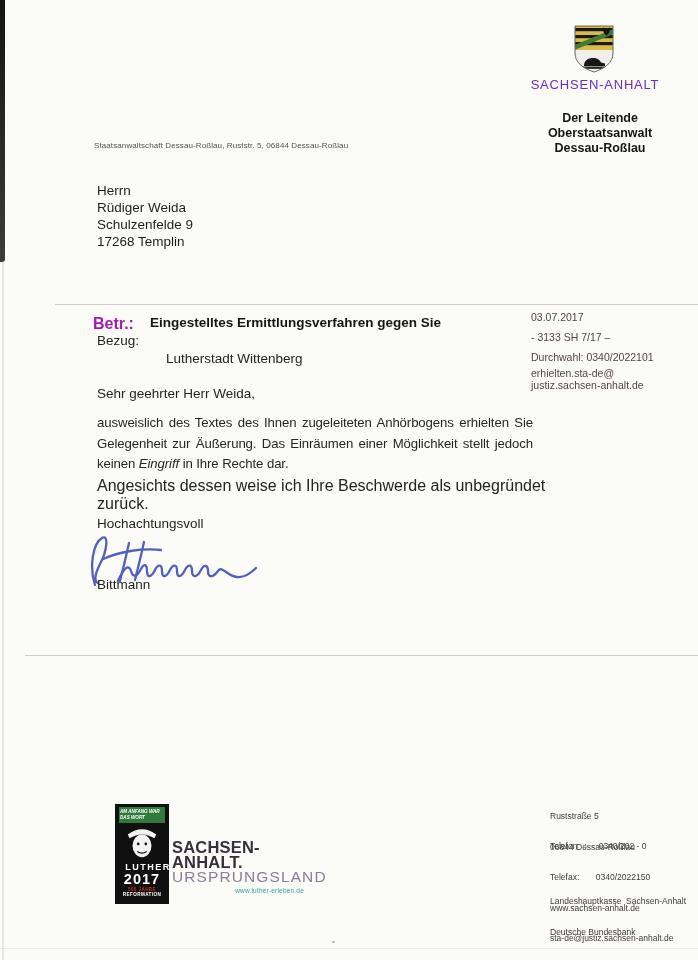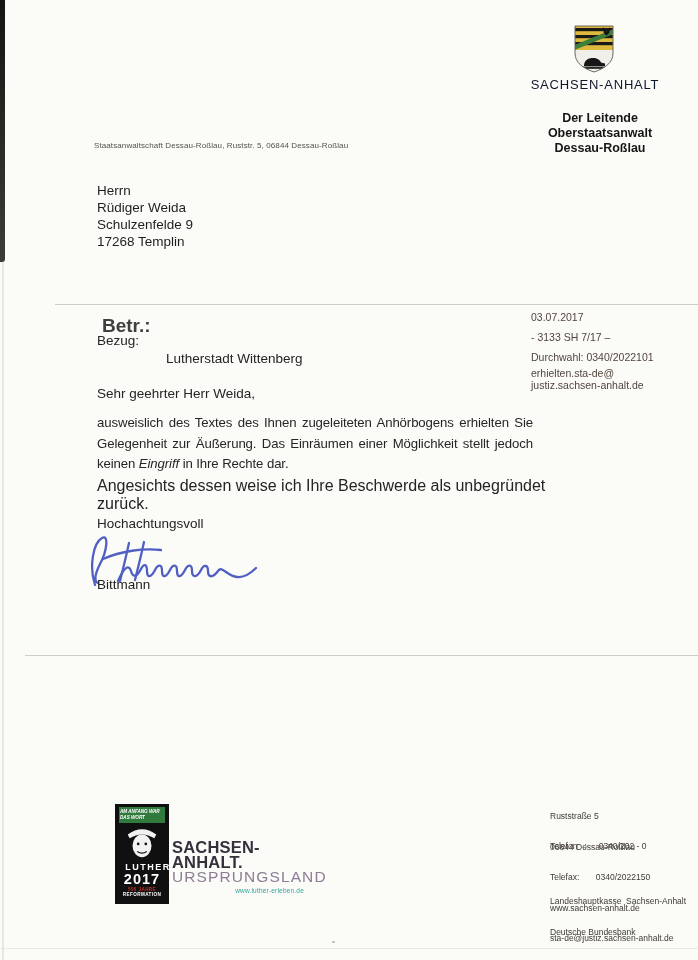--- a/index.html
+++ b/index.html
@@ -14,28 +14,28 @@
   .edge-strip{left:0;top:0;width:5px;height:262px;background:linear-gradient(180deg,#141412,#3c3c38);border-bottom-right-radius:3px;}
   .edge-line{left:2px;top:262px;width:2px;height:698px;background:#e2e1da;opacity:.8;}
   .fold{height:1px;background:#c7c5be;opacity:.85;}
   .fold-1{left:55px;top:304px;width:643px;}
   .fold-2{left:25px;top:655px;width:673px;}
   .fold-3{left:0;top:948px;width:698px;background:#e0dfd8;opacity:.6;}
   .speck{width:3px;height:2px;background:#b5b2aa;border-radius:50%;}
 
   
   .coat{left:572px;top:24px;}
-  .region-name{left:528px;top:77px;width:134px;text-align:center;font-size:13px;letter-spacing:.8px;color:#0f172a;}
+  .region-name{left:528px;top:77px;width:134px;text-align:center;font-size:13px;letter-spacing:.8px;color:#6d28d9;}
   .office-block{left:536px;top:111px;width:128px;text-align:center;font-weight:bold;font-size:12.5px;line-height:15px;color:#161616;}
 
   .sender-line{left:94px;top:141px;font-size:8px;color:#55524e;letter-spacing:.1px;}
 
   .recipient{left:97px;top:182px;font-size:13.5px;line-height:17px;color:#1e1e1e;}
 
-  .betr-label{left:102px;top:315px;font-weight:bold;font-size:19px;color:#404040;}
+  .betr-label{left:93px;top:315px;font-weight:bold;font-size:16px;color:#a21caf;}
   .betr-text{left:150px;top:315px;font-weight:bold;font-size:13.5px;color:#161616;}
   .bezug-label{left:97px;top:333px;font-size:13.5px;}
   .bezug-text1{left:143px;top:333px;font-size:13.5px;}
   .bezug-text2{left:166px;top:351px;font-size:13.5px;}
 
   .meta{font-size:10.5px;color:#53453e;}
   .meta-date{left:531px;top:311px;}
   .meta-file{left:531px;top:331px;}
   .meta-phone{left:531px;top:351px;}
   .meta-email{left:531px;top:368px;line-height:11.5px;}
@@ -109,20 +109,21 @@
   <div class="abs sender-line">Staatsanwaltschaft Dessau-Roßlau, Ruststr. 5, 06844 Dessau-Roßlau</div>
 
   <div class="abs recipient">
     <div>Herrn</div>
     <div>Rüdiger Weida</div>
     <div>Schulzenfelde 9</div>
     <div>17268 Templin</div>
   </div>
 
   <div class="abs betr-label">Betr.:</div>
+  <div class="abs betr-text">Eingestelltes Ermittlungsverfahren gegen Sie</div>
   <div class="abs bezug-label">Bezug:</div>
   <div class="abs bezug-text2">Lutherstadt Wittenberg</div>
 
   <div class="abs meta meta-date">03.07.2017</div>
   <div class="abs meta meta-file">- 3133 SH 7/17 –</div>
   <div class="abs meta meta-phone">Durchwahl: 0340/2022101</div>
   <div class="abs meta meta-email">
     <div>erhielten.sta-de@</div>
     <div>justiz.sachsen-anhalt.de</div>
   </div>

